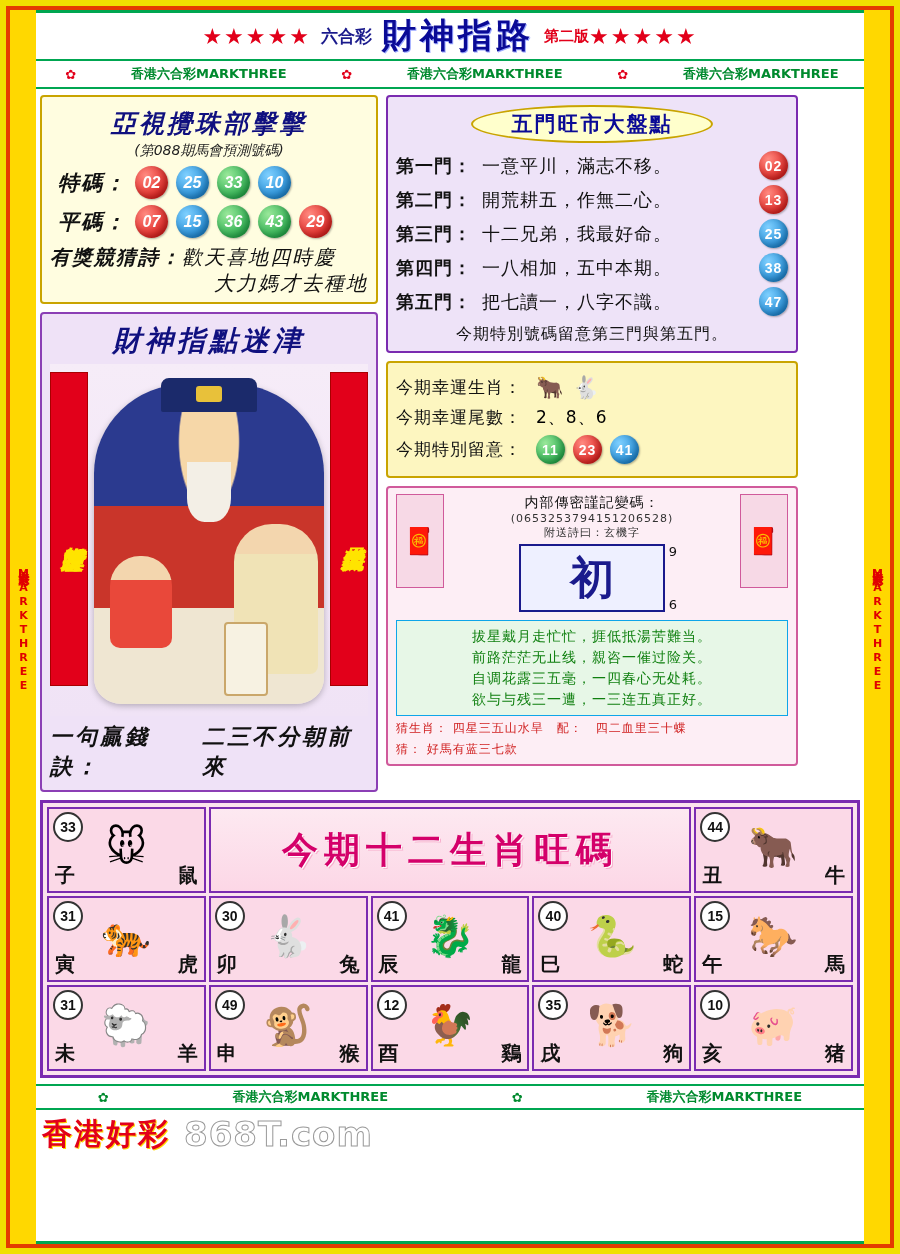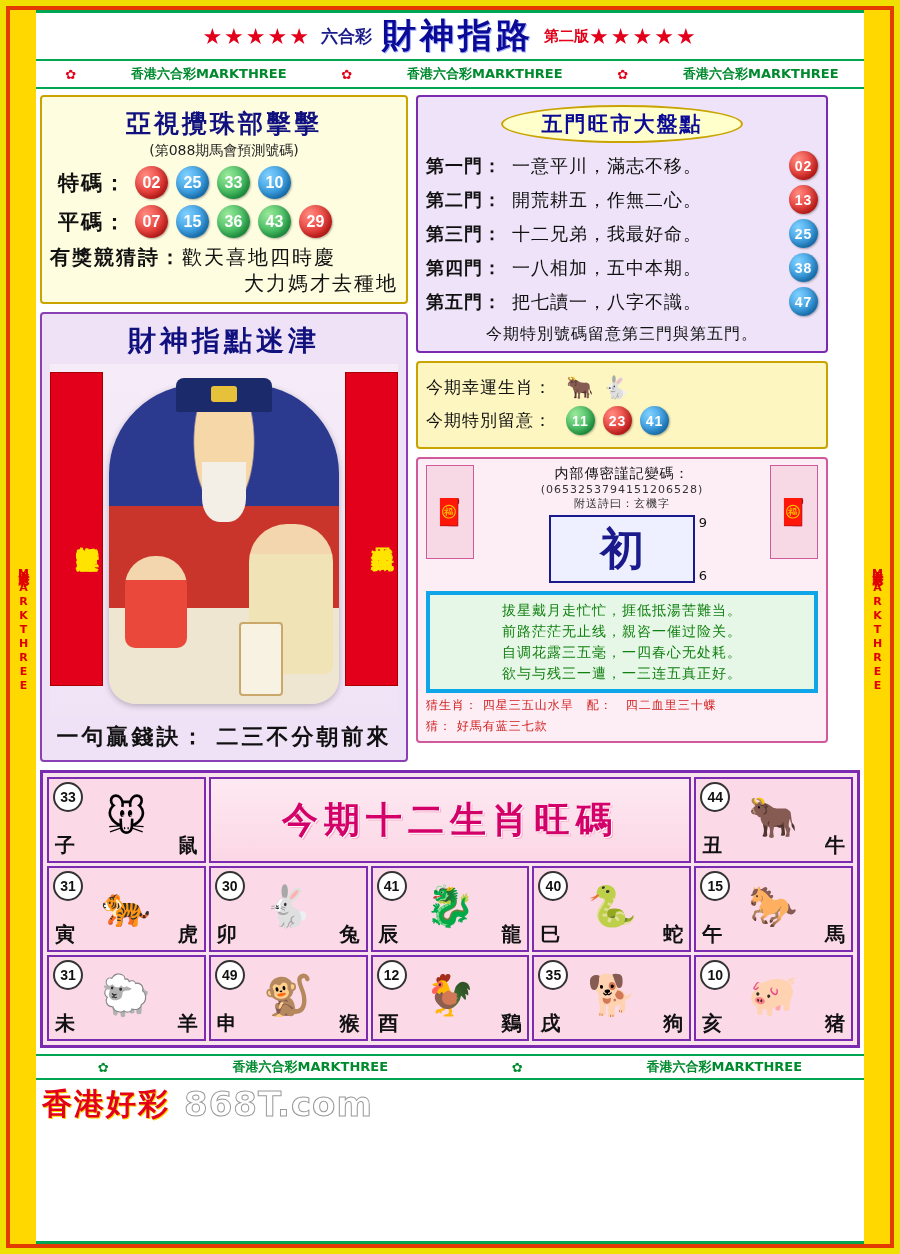--- a/index.html
+++ b/index.html
@@ -85,21 +85,21 @@
   .marquee .flower{color:#e2001a;margin:0 4px;}
 
   
   .main{
     position:relative;
     padding:6px 4px 0 4px;
     display:flex;
     gap:8px;
   }
   .col{display:flex;flex-direction:column;gap:8px;}
-  .col-left{width:368px;}
+  .col-left{width:338px;font-style:italic;}
   .col-right{width:calc(100% - 408px);}
 
   .panel{
     border:2px solid #7a2bb0;
     border-radius:4px;
     box-sizing:border-box;
     padding:6px 8px;
   }
   .p-yellow{background:#fffde0;border-color:#c9a400;}
   .p-lilac{background:#efe2f7;border-color:#8b3fb5;}
@@ -241,21 +241,21 @@
   .sc-line.small{font-size:11px;color:#333;}
   .char-box{
     margin:4px auto 2px;width:142px;height:64px;border:2px solid #1a1a8c;
     background:#eef0ff;display:flex;align-items:center;justify-content:center;
     font-size:44px;font-weight:bold;color:#1a1a8c;position:relative;
   }
   .corner{position:absolute;font-size:13px;color:#111;font-weight:normal;}
   .c-tr{right:-14px;top:-2px;}
   .c-br{right:-14px;bottom:-2px;}
   .green-poem{
-    background:#e7f7e7;border:4px solid #0ea5e9;margin-top:6px;padding:5px 4px;
+    background:#e7f7e7;border:1px solid #0ea5e9;margin-top:6px;padding:5px 4px;
     font-size:14px;color:#108010;line-height:1.5;text-align:center;letter-spacing:1px;
   }
   .guess-row{font-size:12px;color:#d02020;margin-top:4px;text-align:left;letter-spacing:1px;}
 
   
   .zodiac-panel{
     margin:8px 4px 0 4px;
     border:3px solid #7a2bb0;
     background:#fbe3ee;
     padding:4px;
@@ -438,20 +438,24 @@
 
           <div class="gate-note">今期特別號碼留意第三門與第五門。</div>
         </div>
 
         <div class="panel p-yellow2">
           <div class="rem-row">
             <span class="rem-label">今期幸運生肖：</span>
             <span class="zodiac-ico">🐂 🐇</span>
           </div>
           <div class="rem-row">
+            <span class="rem-label">今期幸運尾數：</span>
+            <span>2、8、6</span>
+          </div>
+          <div class="rem-row">
             <span class="rem-label">今期特別留意：</span>
             <span class="ball small b-green" style="margin-right:8px">11</span>
             <span class="ball small b-red" style="margin-right:8px">23</span>
             <span class="ball small b-blue">41</span>
           </div>
         </div>
 
         <div class="panel p-pink">
           <div class="sc-wrap">
             <div class="sc-side">🧧</div>

